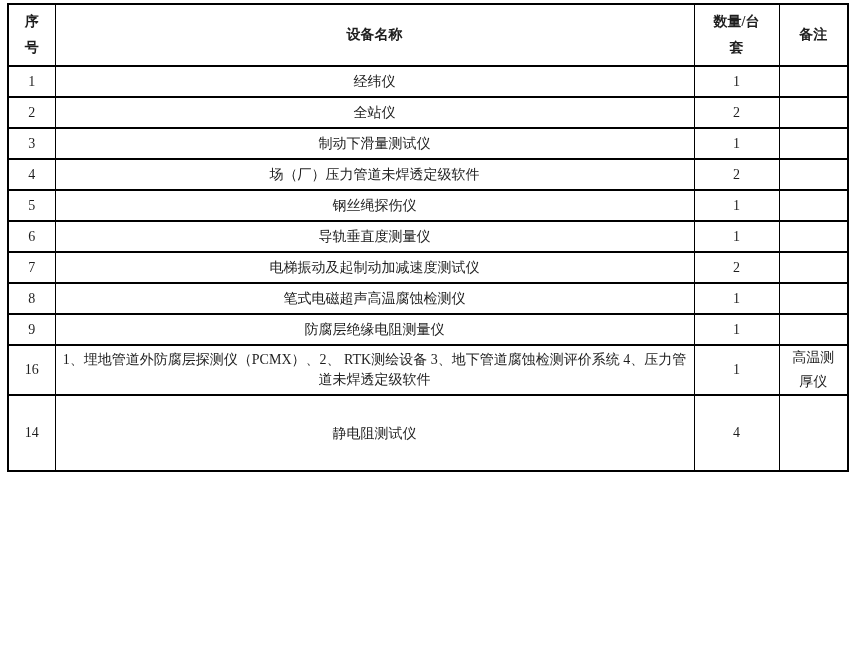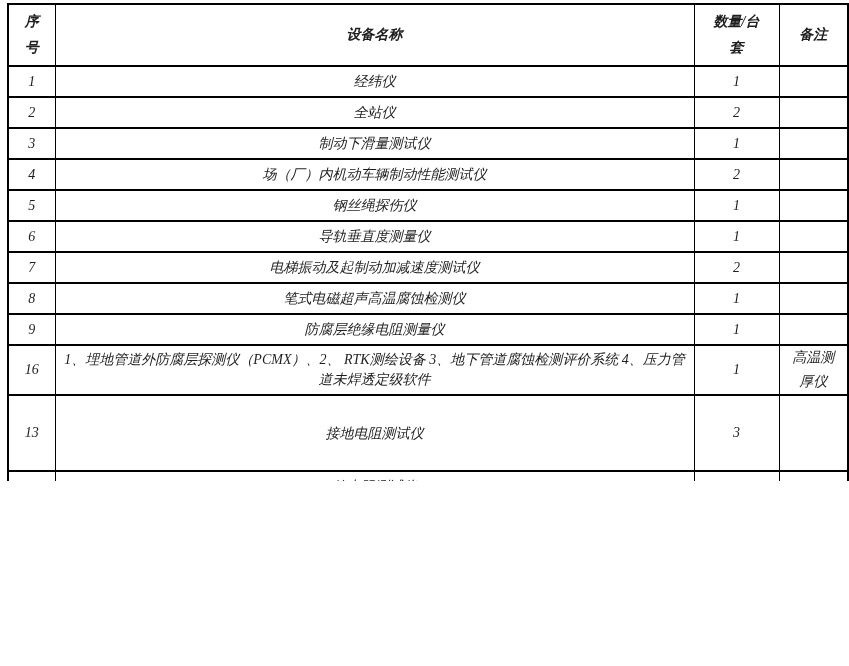--- a/index.html
+++ b/index.html
@@ -14,21 +14,20 @@
     width: 849px; height: 666px;
     background: var(--bg);
     font-family: "Liberation Serif", "DejaVu Serif", serif;
     color: var(--text);
   }
   .page {
     position: relative;
     width: 849px; height: 481px;
     overflow: hidden;
     background: var(--bg);
-    font-style: italic;
   }
   table.equip {
     position: absolute;
     left: 7px; top: 3px;
     width: 840px;
     border-collapse: collapse;
     table-layout: fixed;
     background: var(--bg);
   }
   table.equip th, table.equip td {
@@ -99,21 +98,21 @@
       <td class="remark"><span class="wrap-3em"></span></td>
     </tr>
         <tr>
       <td class="no">3</td>
       <td class="name">制动下滑量测试仪</td>
       <td class="qty">1</td>
       <td class="remark"><span class="wrap-3em"></span></td>
     </tr>
         <tr>
       <td class="no">4</td>
-      <td class="name">场（厂）内机动车辆制动性能测试仪</td>
+      <td class="name">场（厂）压力管道未焊透定级软件</td>
       <td class="qty">2</td>
       <td class="remark"><span class="wrap-3em"></span></td>
     </tr>
         <tr>
       <td class="no">5</td>
       <td class="name">钢丝绳探伤仪</td>
       <td class="qty">1</td>
       <td class="remark"><span class="wrap-3em"></span></td>
     </tr>
         <tr>
@@ -140,26 +139,20 @@
       <td class="qty">1</td>
       <td class="remark"><span class="wrap-3em"></span></td>
     </tr>
         <tr>
       <td class="no">16</td>
       <td class="name">1、埋地管道外防腐层探测仪（PCMX）、2、 RTK测绘设备 3、地下管道腐蚀检测评价系统 4、压力管道未焊透定级软件</td>
       <td class="qty">1</td>
       <td class="remark"><span class="wrap-3em">高温测厚仪</span></td>
     </tr>
         <tr>
-      <td class="no">13</td>
-      <td class="name">接地电阻测试仪</td>
-      <td class="qty">3</td>
-      <td class="remark"><span class="wrap-3em"></span></td>
-    </tr>
-        <tr>
       <td class="no">14</td>
       <td class="name">静电阻测试仪</td>
       <td class="qty">4</td>
       <td class="remark"><span class="wrap-3em"></span></td>
     </tr>
       </tbody>
   </table>
 
   <div class="bottom-separator"></div>
 </div>

